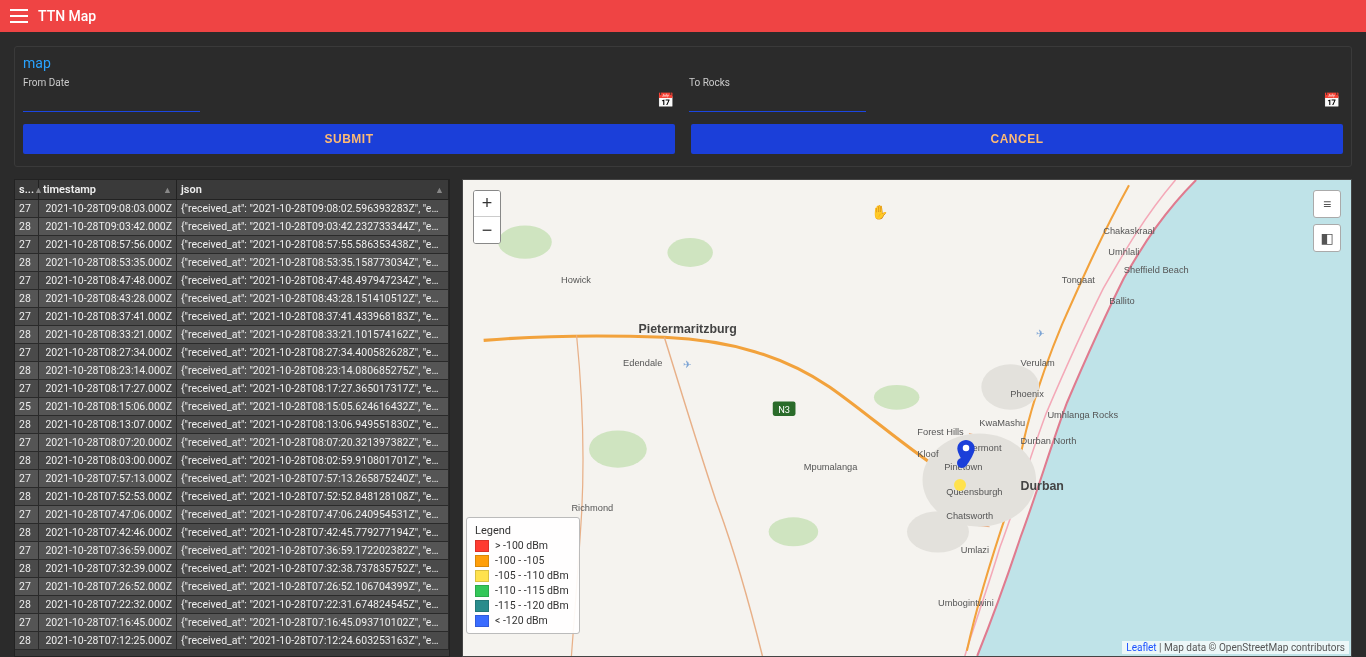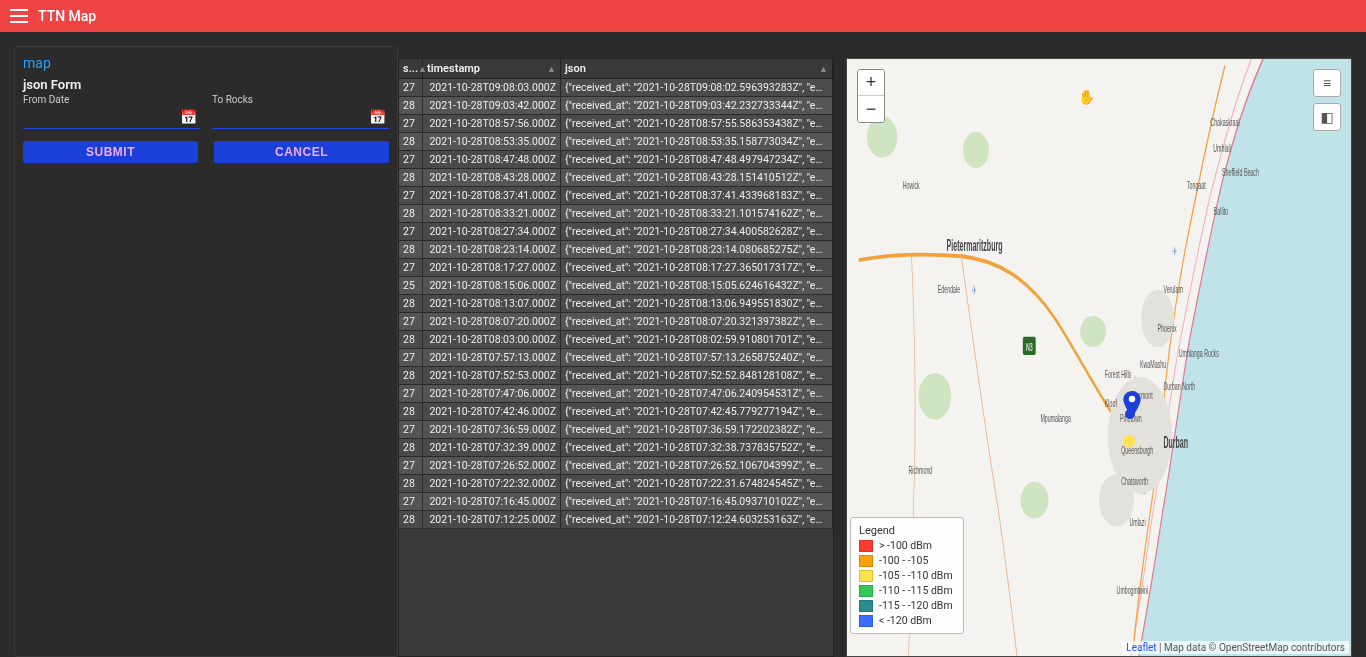--- a/index.html
+++ b/index.html
@@ -23,21 +23,21 @@
   .hamburger {
     width: 18px; height: 14px; display:flex; flex-direction:column; justify-content:space-between; margin-right:10px; cursor:pointer;
   }
   .hamburger span { height:2px; background:#fff; }
   .app-title { font-weight:500; font-size:14px; }
 
   .content {
     padding: 14px 14px 0 14px;
     height: calc(657px - 32px);
     display:flex;
-    flex-direction:row;
+    flex-direction:column;
   }
 
   .card {
     background: #2b2b2b;
     border: 1px solid #3a3a3a;
     border-radius: 3px;
     padding: 8px 8px 12px 8px;
     flex: 0 0 auto;
   }
   .card-title {
@@ -68,23 +68,23 @@
   }
   .input-wrap { position:relative; }
   .cal-icon { position:absolute; right:2px; top:2px; color:#ccc; font-size:14px; }
 
   .btn-row {
     display:flex; gap:16px; margin-top:12px;
   }
   .btn {
     flex:1;
     background:#1b3fd9;
-    color:#f0abfc;
+    color:#fdba74;
     border:none;
-    height:22px;
+    height:30px;
     font-size:12px;
     font-weight:600;
     letter-spacing:0.5px;
     cursor:pointer;
     border-radius:2px;
   }
 
   .lower {
     display:flex;
     gap:12px;
@@ -196,21 +196,20 @@
     <span></span>
       <span></span>
       <span></span>
   </div>
   <div class="app-title">TTN Map</div>
 </div>
 
 <div class="content">
   <div class="card">
     <div class="card-title">map</div>
-    <div class="form-title">json Form</div>
     <div class="form-row">
       <div class="form-col">
         <span class="form-label">From Date</span>
         <div class="input-wrap">
           <input class="input-line" style="">
           <span class="cal-icon">📅</span>
         </div>
       </div>
       <div class="form-col">
         <span class="form-label">To Rocks</span>

